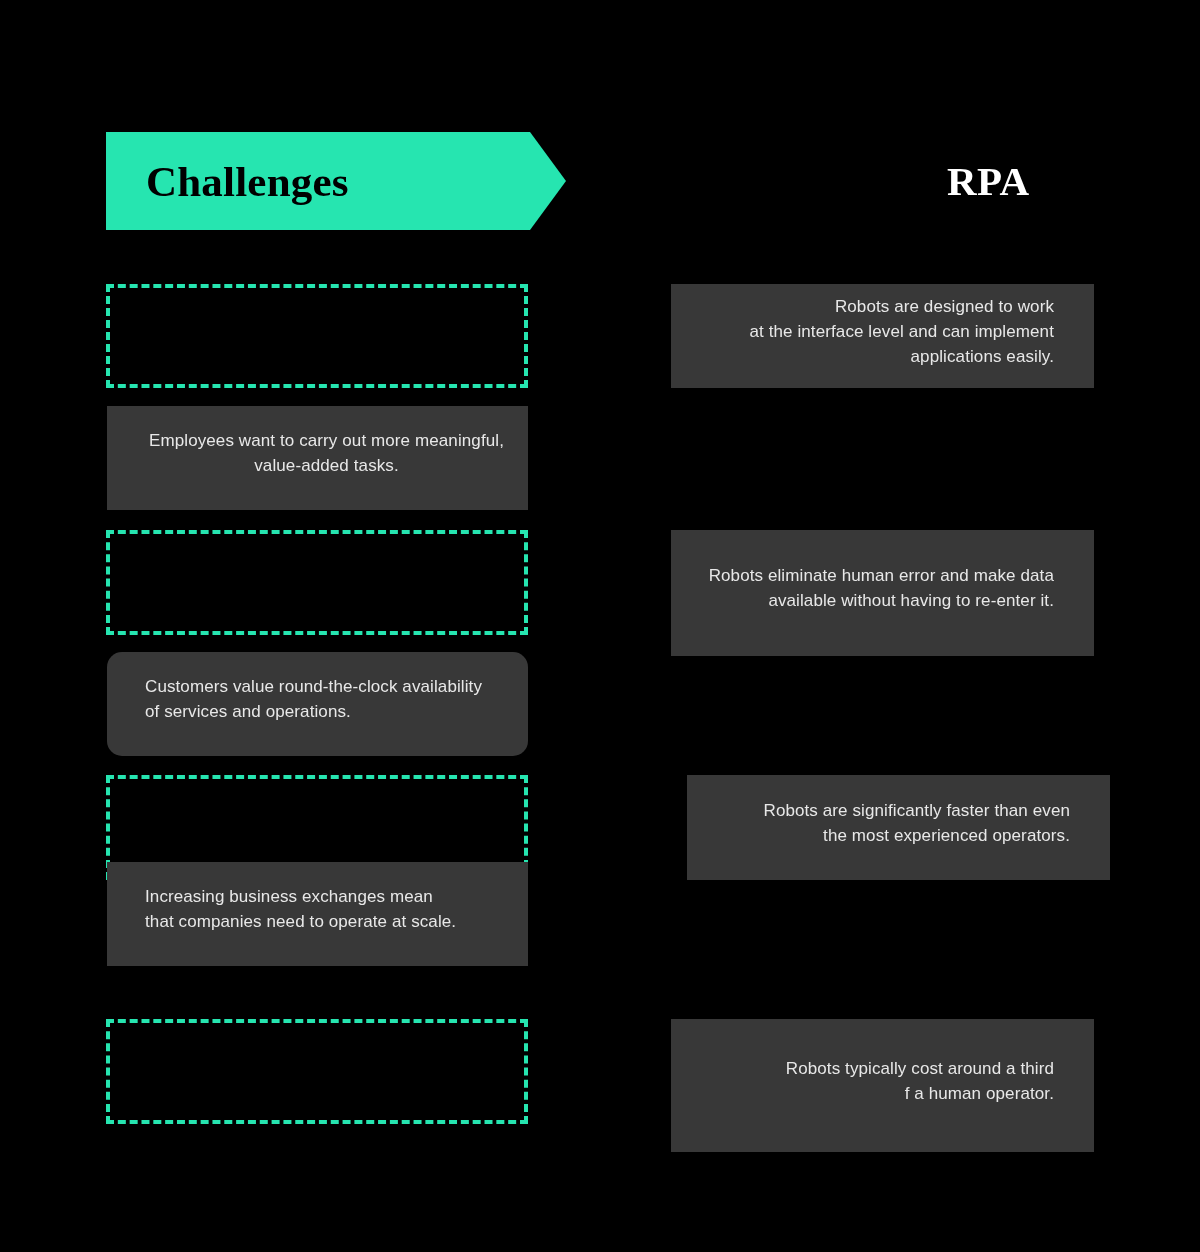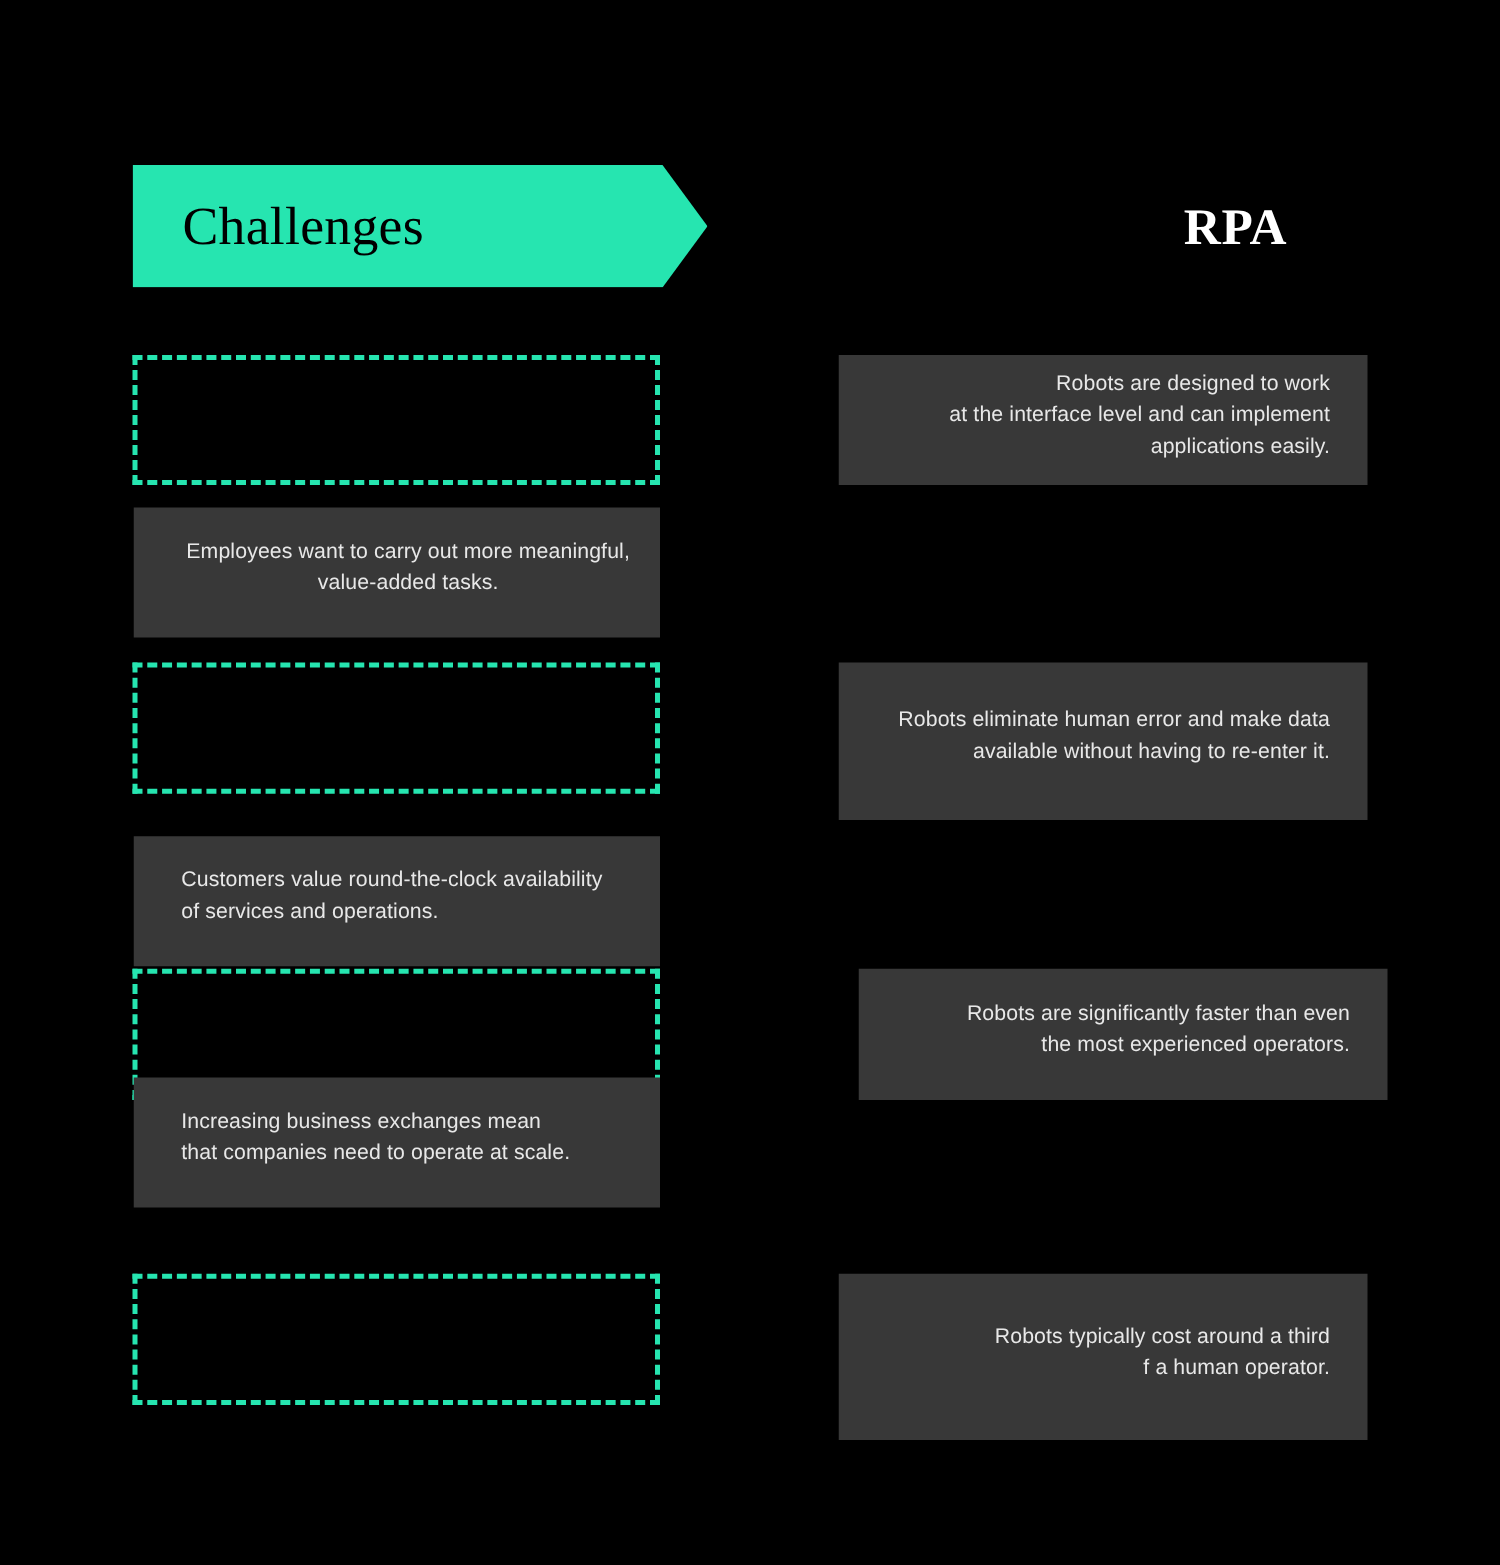--- a/index.html
+++ b/index.html
@@ -33,21 +33,21 @@
     clip-path: polygon(0 0, 424px 0, 460px 49px, 424px 98px, 0 98px);
   }
   .banner-label {
     position: absolute;
     left: 40px;
     top: 0;
     height: 98px;
     display: flex;
     align-items: center;
     font-family: "Liberation Serif", serif;
-    font-weight: normal;
+    font-weight: bold;
     font-size: 43px;
     letter-spacing: 0.2px;
     color: #000000;
     white-space: nowrap;
   }
 
   .rpa-title {
     position: absolute;
     left: 671px;
     top: 132px;
@@ -81,21 +81,21 @@
   }
 
   .cell-filled {
     background: #383838;
     display: flex;
     flex-direction: column;
     justify-content: center;
     padding: 0 38px 8px 38px;
   }
   .cell-filled.align-left  { text-align: left;  padding: 0 20px 10px 38px; }
-  .cell-filled.align-right { text-align: right; padding: 0 30px 10px 20px; }
+  .cell-filled.align-right { text-align: right; padding: 0 40px 10px 20px; }
 
   .cell-text {
     font-size: 17px;
     line-height: 25px;
     color: #e8e8e8;
     font-family: "Liberation Sans", sans-serif;
     white-space: pre-line;
     letter-spacing: 0.1px;
   }
 </style>
@@ -112,21 +112,21 @@
 <div class="col-left">
   <div class="cell cell-dashed" style="left:0;top:284px;width:422px;height:104px;"></div>
 
   <div class="cell cell-filled align-left" style="left:1px;top:406px;width:421px;height:104px;text-align:center;">
     <div class="cell-text">Employees want to carry out more meaningful,
 value-added tasks.</div>
   </div>
 
   <div class="cell cell-dashed" style="left:0;top:530px;width:422px;height:105px;"></div>
 
-  <div class="cell cell-filled align-left" style="left:1px;top:669px;width:421px;height:104px;">
+  <div class="cell cell-filled align-left" style="left:1px;top:652px;width:421px;height:104px;border-radius:15px;">
     <div class="cell-text">Customers value round-the-clock availability
 of services and operations.</div>
   </div>
 
   <div class="cell cell-dashed" style="left:0;top:775px;width:422px;height:105px;"></div>
 
   <div class="cell cell-filled align-left" style="left:1px;top:862px;width:421px;height:104px;">
     <div class="cell-text">Increasing business exchanges mean
 that companies need to operate at scale.</div>
   </div>

